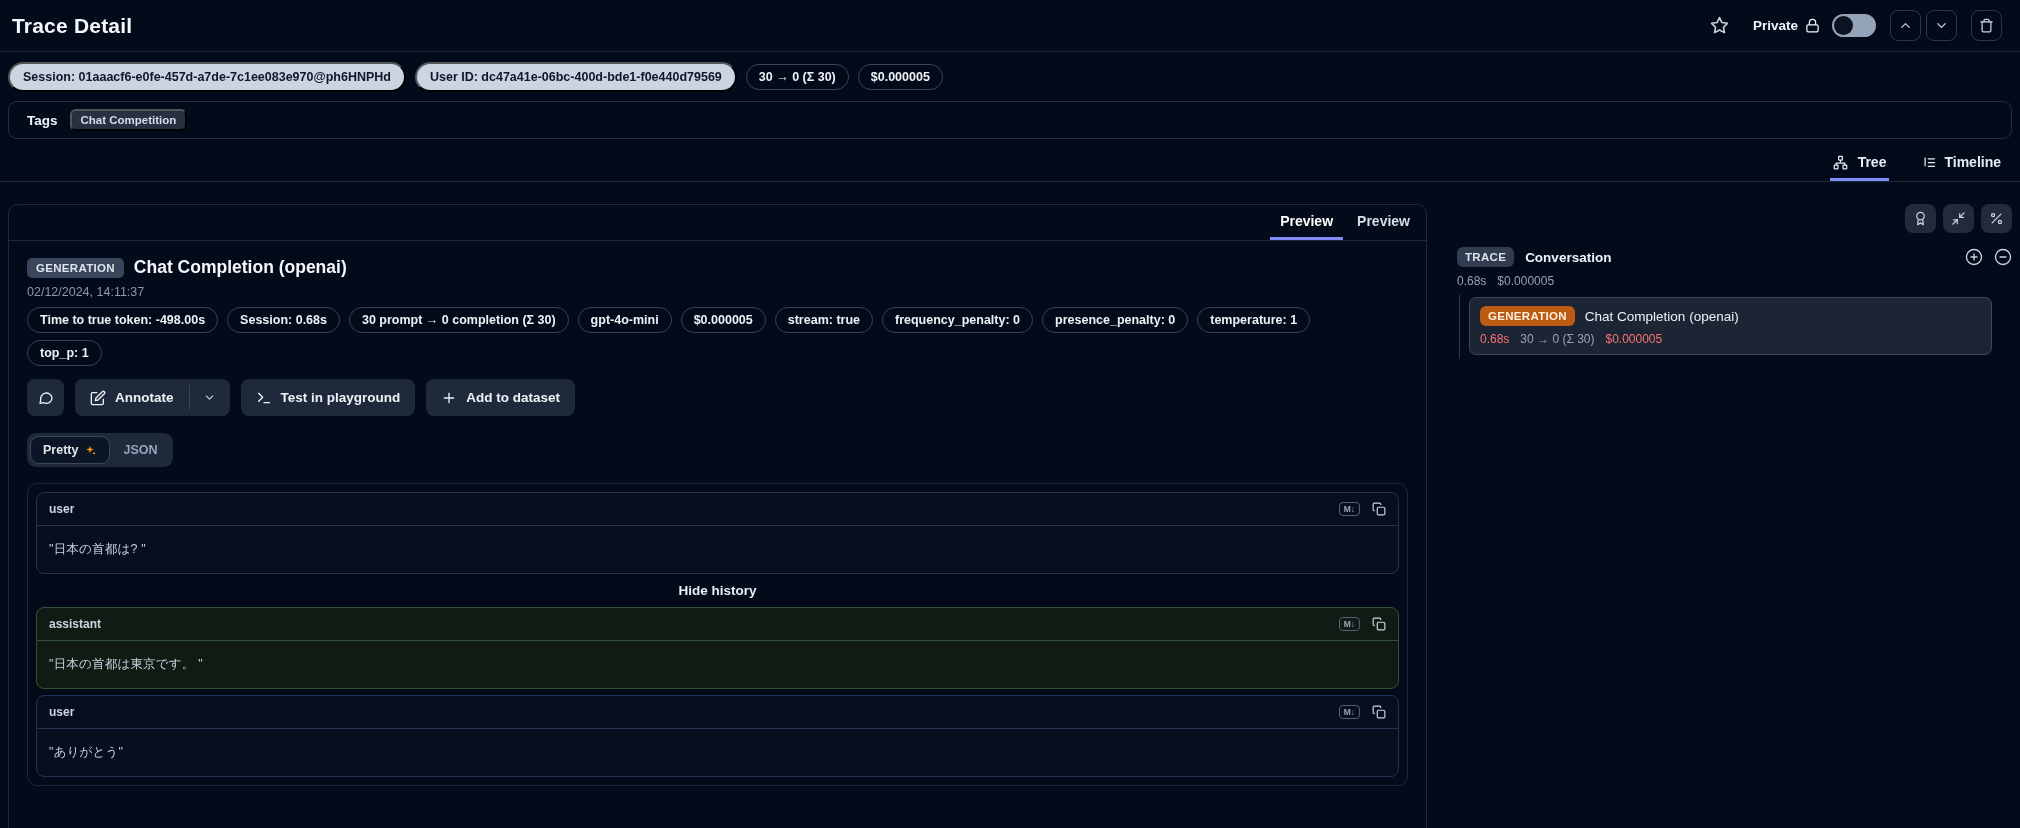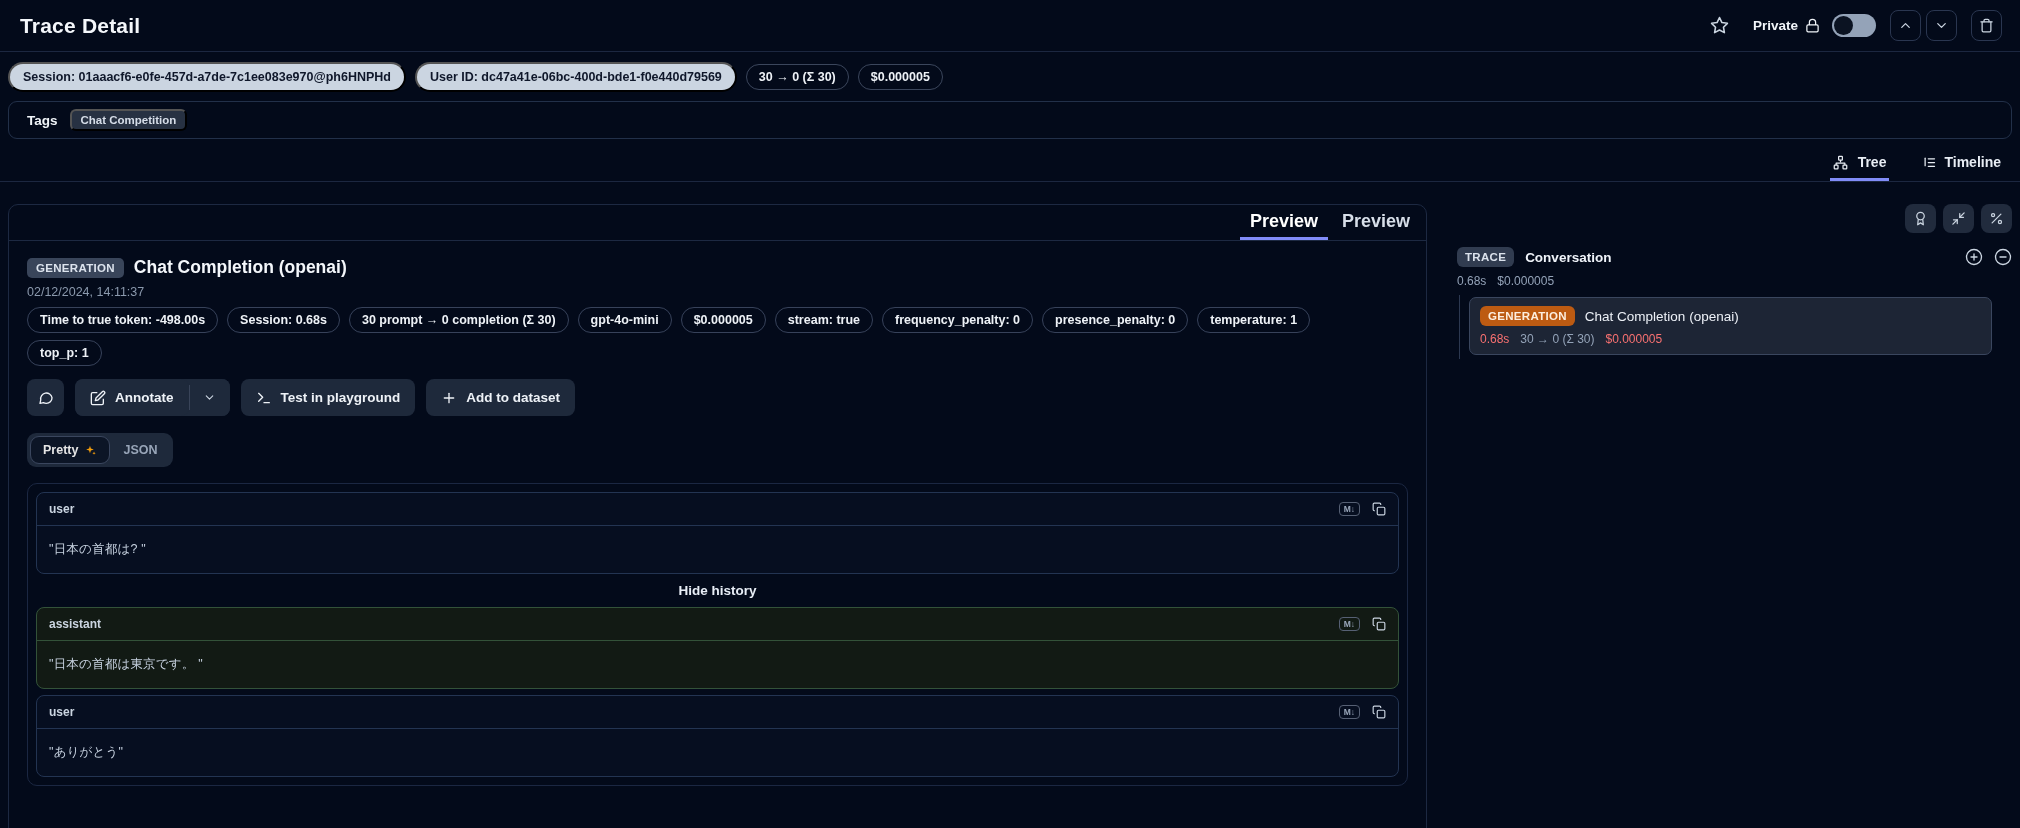--- a/index.html
+++ b/index.html
@@ -5,21 +5,21 @@
   * { margin:0; padding:0; box-sizing:border-box; }
   html,body { background:#02060f; }
   .app {
     position:relative; width:2020px; height:828px; overflow:hidden;
     background:#030a1a; color:#e2e8f0;
     font-family:"Liberation Sans", sans-serif; font-size:13px;
   }
   svg { display:block; }
 
   
-  .header { height:52px; display:flex; align-items:center; padding:0 18px 0 20px; border-bottom:1px solid #1c2740; }
+  .header { height:52px; display:flex; align-items:center; padding:0 18px 0 12px; border-bottom:1px solid #1c2740; }
   .page-title { font-size:21px; font-weight:700; color:#f4f7fb; letter-spacing:.2px; }
   .header-right { margin-left:auto; display:flex; align-items:center; }
   .icon-plain { color:#cbd5e1; background:none; border:none; cursor:pointer; display:flex; align-items:center; }
   .privacy { display:flex; align-items:center; gap:7px; margin-left:24px; font-weight:700; font-size:13.5px; color:#f1f5f9; }
   .switch { width:44px; height:23px; border-radius:12px; background:#94a3b8; margin-left:12px; position:relative; cursor:pointer; border:none; }
   .switch .knob { position:absolute; left:2px; top:2px; width:19px; height:19px; border-radius:50%; background:#0b1322; }
   .sq-btn { width:31px; height:31px; border:1px solid #2a3650; background:transparent; border-radius:8px;
             display:flex; align-items:center; justify-content:center; color:#cbd5e1; cursor:pointer; }
   .gap14 { margin-left:14px; } .gap5 { margin-left:5px; }
 
@@ -38,21 +38,21 @@
   .vtab { display:flex; align-items:center; gap:7px; font-weight:600; font-size:14px; color:#e8edf4;
           padding:2px 3px 8px 3px; border-bottom:3px solid transparent; cursor:pointer; }
   .vtab.active { border-bottom-color:#818cf8;gap:10px; }
 
   
   .content { display:flex; padding:22px 8px 0 8px; gap:30px; align-items:flex-start; }
 
   
   .main-card { width:1419px; height:640px; border:1px solid #1d2942; border-radius:10px 10px 0 0; background:#030a1a; }
   .panel-tabs { height:36px; display:flex; justify-content:flex-end; align-items:stretch; gap:4px; padding-right:6px; border-bottom:1px solid #1d2942; }
-  .ptab { display:flex; align-items:center; font-weight:600; font-size:18px; color:#d7dee8; padding:0 10px;
+  .ptab { display:flex; align-items:center; font-weight:600; font-size:14px; color:#d7dee8; padding:0 10px;
           border-bottom:3px solid transparent; cursor:pointer;text-align:center; }
   .ptab.active { color:#ffffff; border-bottom-color:#818cf8; }
 
   .obs-header { padding:16px 18px 0 18px; }
   .obs-title-line { display:flex; align-items:center; gap:10px; }
   .type-badge { background:#39455a; color:#dde4ee; font-weight:700; font-size:11.5px; letter-spacing:.3px; padding:4px 9px; border-radius:5px; }
   .obs-title { font-size:17.5px; font-weight:700; color:#f4f7fb; }
   .obs-time { margin-top:7px; font-size:12.5px; color:#8b99ad; }
 
   .metric-row { display:flex; flex-wrap:wrap; gap:9px; padding:0 18px; margin-top:8px; }

